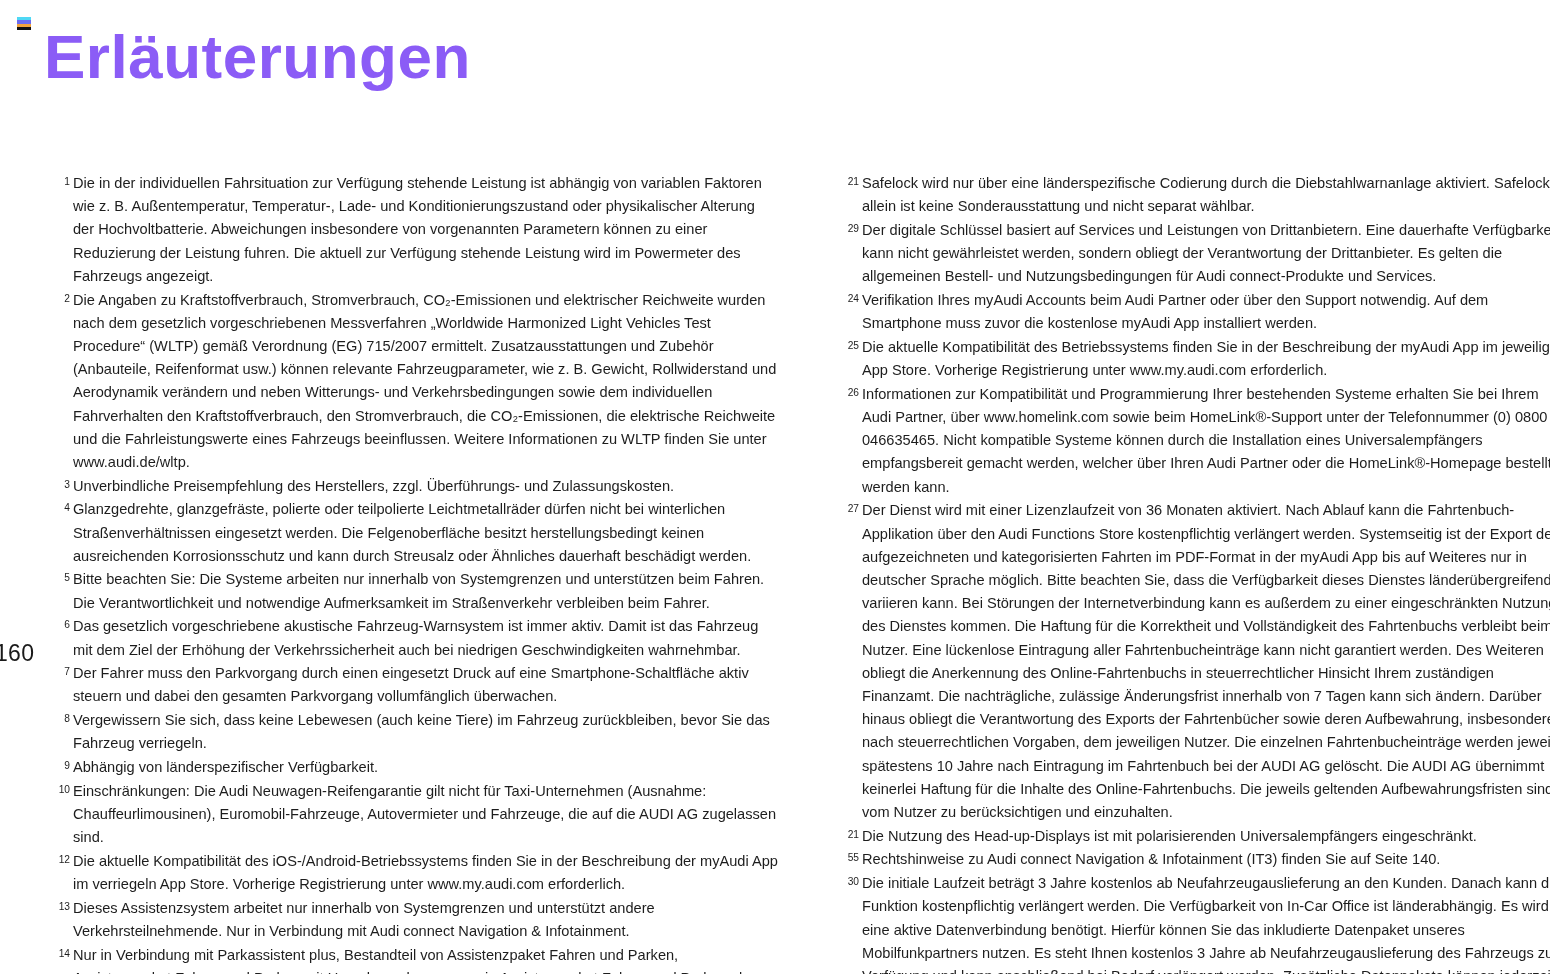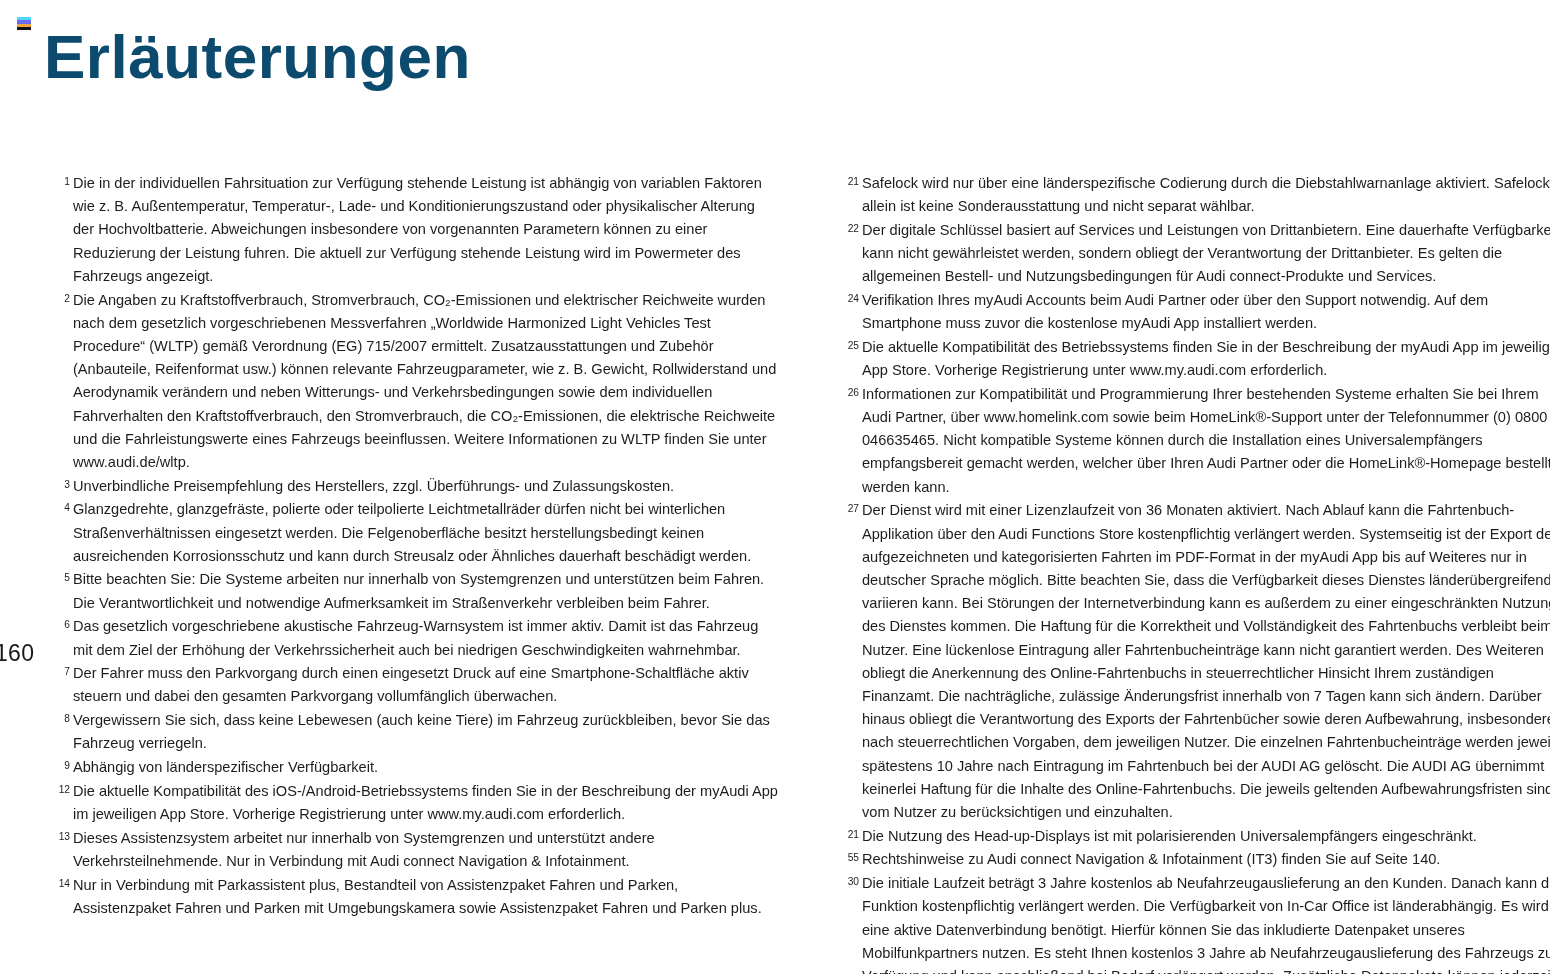--- a/index.html
+++ b/index.html
@@ -41,21 +41,21 @@
   }
   .page-title {
     position: absolute;
     left: 44px;
     top: -16px;
     font-size: 62px;
     font-weight: 700;
     letter-spacing: 0.5px;
     line-height: 1;
     white-space: nowrap;
-    color: #0c4a6e;
+    color: #8b5cf6;
     font-family: "Liberation Sans", sans-serif;
   }
 
   
   .folio {
     position: absolute;
     left: -5px;
     top: 640px;
     font-size: 23px;
     font-weight: 400;
@@ -160,41 +160,45 @@
         </li>
         <li class="note">
           <span class="marker">8</span>
           <span class="body">Vergewissern Sie sich, dass keine Lebewesen (auch keine Tiere) im Fahrzeug zurückbleiben, bevor Sie das Fahrzeug verriegeln.</span>
         </li>
         <li class="note">
           <span class="marker">9</span>
           <span class="body">Abhängig von länderspezifischer Verfügbarkeit.</span>
         </li>
         <li class="note wide">
+          <span class="marker">10</span>
+          <span class="body">Einschränkungen: Die Audi Neuwagen-Reifengarantie gilt nicht für Taxi-Unternehmen (Ausnahme: Chauffeurlimousinen), Euromobil-Fahrzeuge, Autovermieter und Fahrzeuge, die auf die AUDI AG zugelassen sind.</span>
+        </li>
+        <li class="note wide">
           <span class="marker">12</span>
-          <span class="body">Die aktuelle Kompatibilität des iOS-/Android-Betriebssystems finden Sie in der Beschreibung der myAudi App im jeweiligen App Store. Vorherige Registrierung unter www.my.audi.com erforderlich.</span>
+          <span class="body">Die aktuelle Kompatibilität des iOS-/Android-Betriebssystems finden Sie in der Beschreibung der myAudi App im verriegeln App Store. Vorherige Registrierung unter www.my.audi.com erforderlich.</span>
         </li>
         <li class="note wide">
           <span class="marker">13</span>
           <span class="body">Dieses Assistenzsystem arbeitet nur innerhalb von Systemgrenzen und unterstützt andere Verkehrsteilnehmende. Nur in Verbindung mit Audi connect Navigation &amp; Infotainment.</span>
         </li>
         <li class="note wide">
           <span class="marker">14</span>
           <span class="body">Nur in Verbindung mit Parkassistent plus, Bestandteil von Assistenzpaket Fahren und Parken, Assistenzpaket Fahren und Parken mit Umgebungskamera sowie Assistenzpaket Fahren und Parken plus.</span>
         </li>
       </ol>
   </section>
   <section class="col col-right">
     <ol class="notes" id="notes-right">
         <li class="note wide">
           <span class="marker">21</span>
           <span class="body">Safelock wird nur über eine länderspezifische Codierung durch die Diebstahlwarnanlage aktiviert. Safelock allein ist keine Sonderausstattung und nicht separat wählbar.</span>
         </li>
         <li class="note wide">
-          <span class="marker">22</span>
+          <span class="marker">29</span>
           <span class="body">Der digitale Schlüssel basiert auf Services und Leistungen von Drittanbietern. Eine dauerhafte Verfügbarkeit kann nicht gewährleistet werden, sondern obliegt der Verantwortung der Drittanbieter. Es gelten die allgemeinen Bestell- und Nutzungsbedingungen für Audi connect-Produkte und Services.</span>
         </li>
         <li class="note wide">
           <span class="marker">24</span>
           <span class="body">Verifikation Ihres myAudi Accounts beim Audi Partner oder über den Support notwendig. Auf dem Smartphone muss zuvor die kostenlose myAudi App installiert werden.</span>
         </li>
         <li class="note wide">
           <span class="marker">25</span>
           <span class="body">Die aktuelle Kompatibilität des Betriebssystems finden Sie in der Beschreibung der myAudi App im jeweiligen App Store. Vorherige Registrierung unter www.my.audi.com erforderlich.</span>
         </li>

